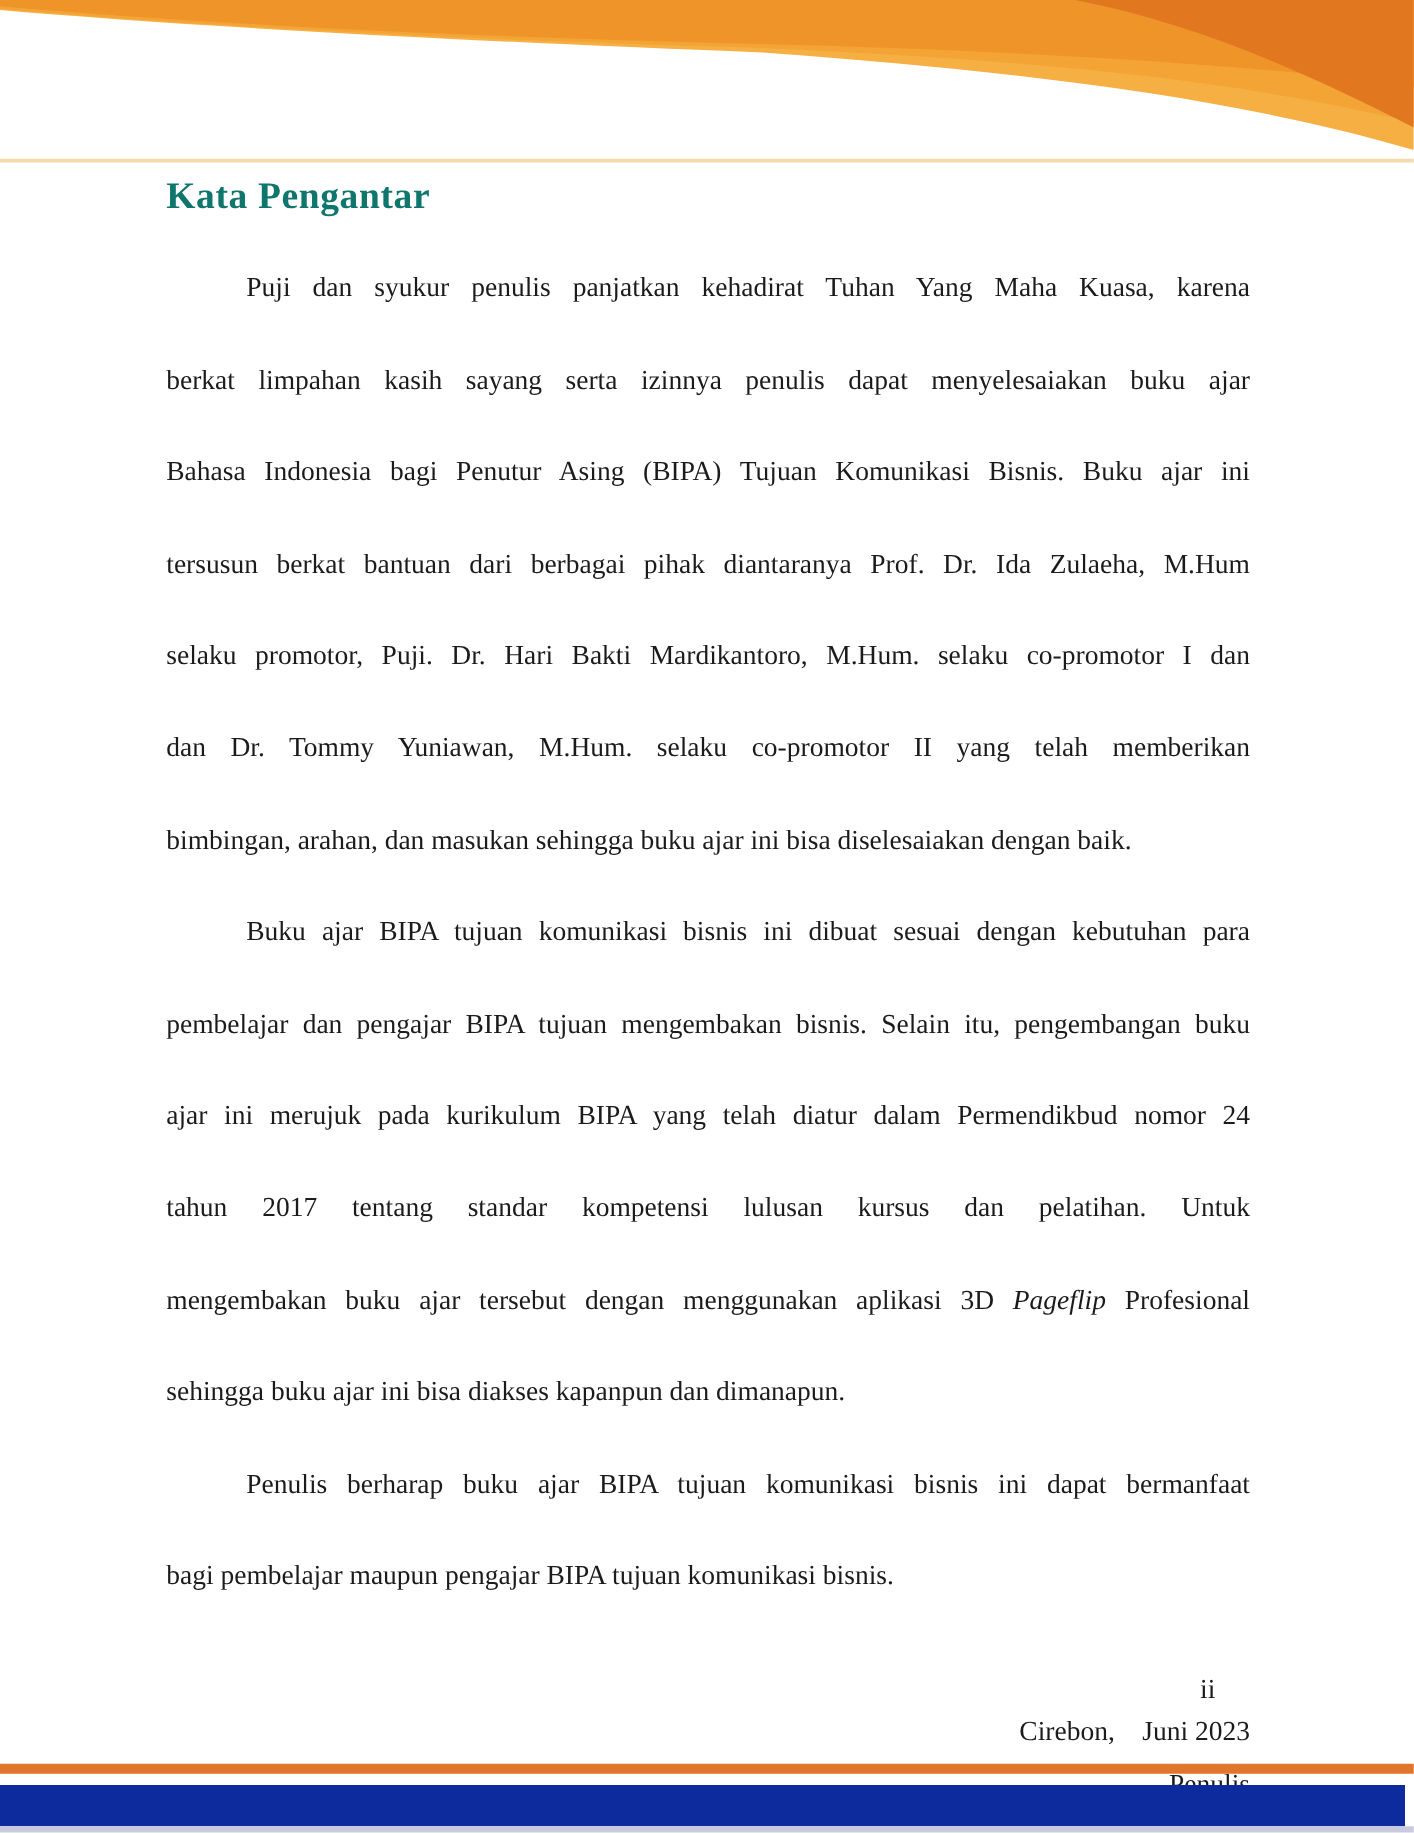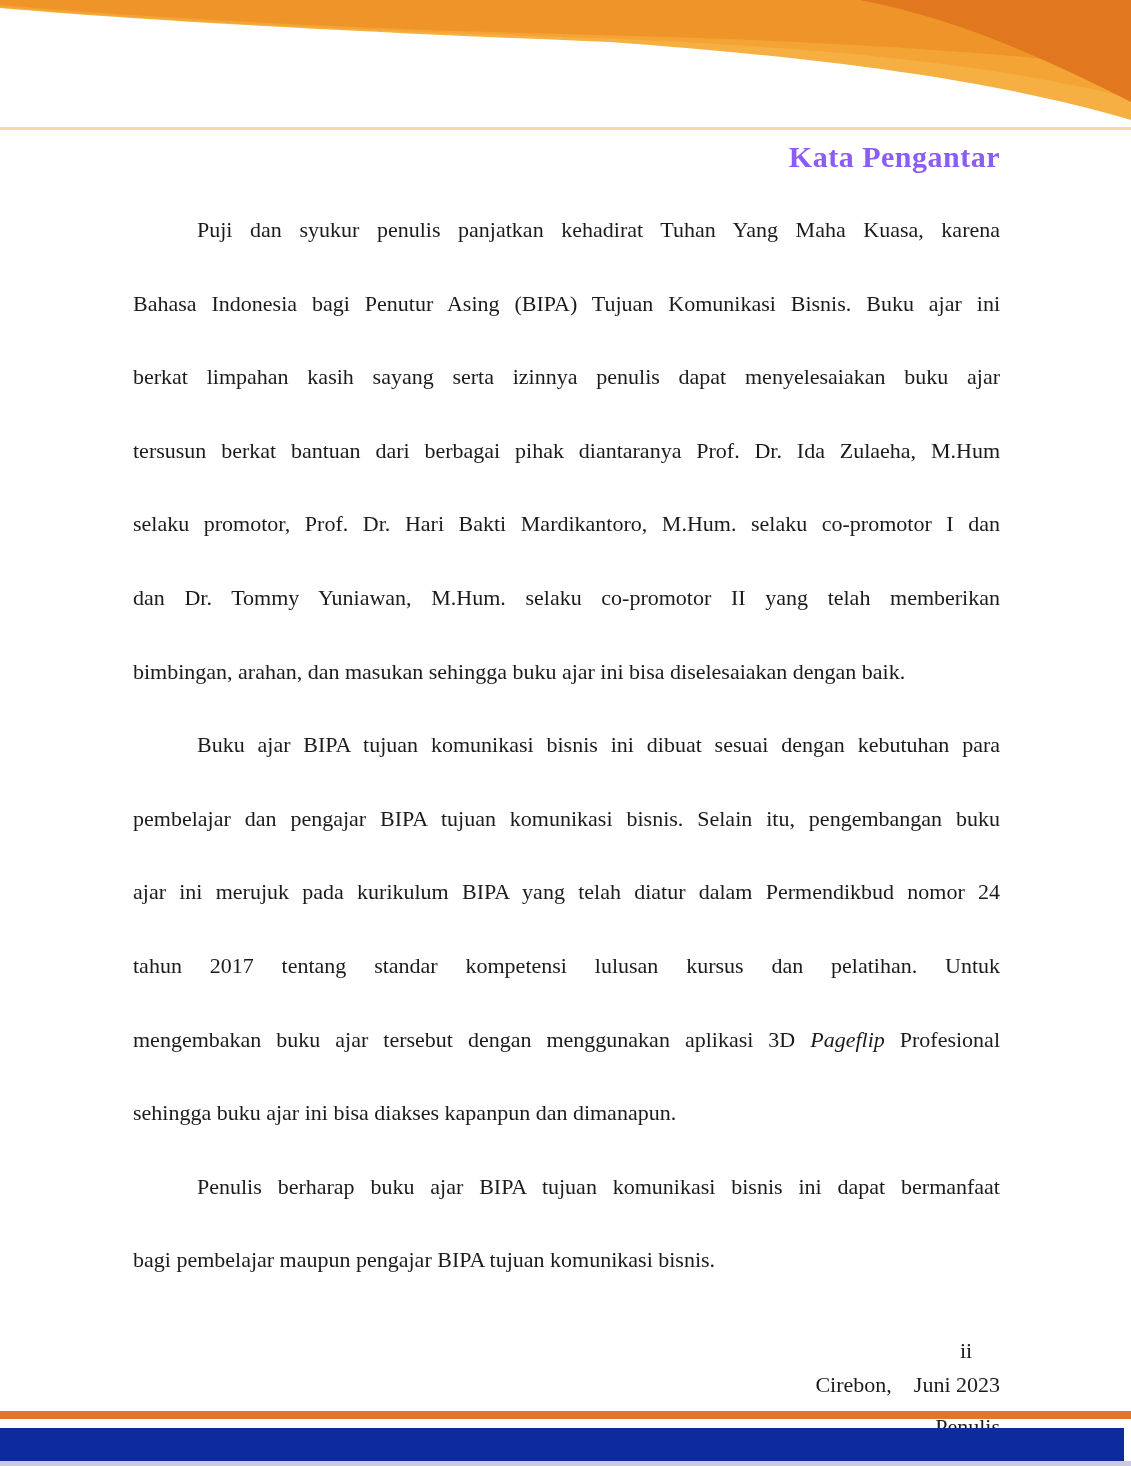--- a/index.html
+++ b/index.html
@@ -5,22 +5,22 @@
   html,body{margin:0;padding:0;}
   body{
     width:1131px;height:1466px;position:relative;background:#ffffff;
     font-family:"Liberation Serif","DejaVu Serif",serif;color:#1B1B1B;
     overflow:hidden;
   }
   .header-svg{position:absolute;top:0;left:0;width:1131px;height:128px;display:block;}
   .header-rule{position:absolute;top:127px;left:0;width:1131px;height:3px;}
   .content{position:absolute;left:133px;top:0;width:867px;}
   .page-title{
-    margin:137px 0 0 0;text-align:right;font-size:30px;line-height:40px;
-    font-weight:bold;color:#8b5cf6;letter-spacing:0.5px;
+    margin:137px 0 0 0;text-align:left;font-size:30px;line-height:40px;
+    font-weight:bold;color:#0f766e;letter-spacing:0.5px;
   }
   .body-text{margin-top:30px;font-size:22px;}
   .para{margin:0;}
   .line{
     display:block;height:41.6px;line-height:41.6px;white-space:nowrap;
     text-align:justify;text-align-last:justify;margin-top:32px;
   }
   .line.last{text-align-last:left;white-space:normal;}
   .line.first{text-indent:64px;}
   .signature{margin-top:83px;margin-left:600px;font-size:22px;}
@@ -42,30 +42,30 @@
   <path d="M0,0 H1131 V68 C980,50 800,40 600,35 C350,29 150,18 0,5 Z" fill="#EF9428"></path>
   <path d="M860,0 H1131 V102 C1045,58 955,18 860,0 Z" fill="#E1771F"></path>
 </svg>
 <div class="header-rule" style="background-color: rgb(243, 218, 169);"></div>
 
 <div class="content">
   <h1 class="page-title">Kata Pengantar</h1>
   <div class="body-text">
       <div class="para">
         <div class="line first"><span>Puji dan syukur penulis panjatkan kehadirat Tuhan Yang Maha Kuasa, karena</span></div>
+        <div class="line"><span>berkat limpahan kasih sayang serta izinnya penulis dapat menyelesaiakan buku ajar</span></div>
         <div class="line"><span>Bahasa Indonesia bagi Penutur Asing (BIPA) Tujuan Komunikasi Bisnis. Buku ajar ini</span></div>
-        <div class="line"><span>berkat limpahan kasih sayang serta izinnya penulis dapat menyelesaiakan buku ajar</span></div>
         <div class="line"><span>tersusun berkat bantuan dari berbagai pihak diantaranya Prof. Dr. Ida Zulaeha, M.Hum</span></div>
-        <div class="line"><span>selaku promotor, Prof. Dr. Hari Bakti Mardikantoro, M.Hum. selaku co-promotor I dan</span></div>
+        <div class="line"><span>selaku promotor, Puji. Dr. Hari Bakti Mardikantoro, M.Hum. selaku co-promotor I dan</span></div>
         <div class="line"><span>dan Dr. Tommy Yuniawan, M.Hum. selaku co-promotor II yang telah memberikan</span></div>
         <div class="line last"><span>bimbingan, arahan, dan masukan sehingga buku ajar ini bisa diselesaiakan dengan baik.</span></div>
       </div>
       <div class="para">
         <div class="line first"><span>Buku ajar BIPA tujuan komunikasi bisnis ini dibuat sesuai dengan kebutuhan para</span></div>
-        <div class="line"><span>pembelajar dan pengajar BIPA tujuan komunikasi bisnis. Selain itu, pengembangan buku</span></div>
+        <div class="line"><span>pembelajar dan pengajar BIPA tujuan mengembakan bisnis. Selain itu, pengembangan buku</span></div>
         <div class="line"><span>ajar ini merujuk pada kurikulum BIPA yang telah diatur dalam Permendikbud nomor 24</span></div>
         <div class="line"><span>tahun 2017 tentang standar kompetensi lulusan kursus dan pelatihan. Untuk</span></div>
         <div class="line"><span>mengembakan buku ajar tersebut dengan menggunakan aplikasi 3D </span><i>Pageflip</i><span> Profesional</span></div>
         <div class="line last"><span>sehingga buku ajar ini bisa diakses kapanpun dan dimanapun.</span></div>
       </div>
       <div class="para">
         <div class="line first"><span>Penulis berharap buku ajar BIPA tujuan komunikasi bisnis ini dapat bermanfaat</span></div>
         <div class="line last"><span>bagi pembelajar maupun pengajar BIPA tujuan komunikasi bisnis.</span></div>
       </div>
     </div>

